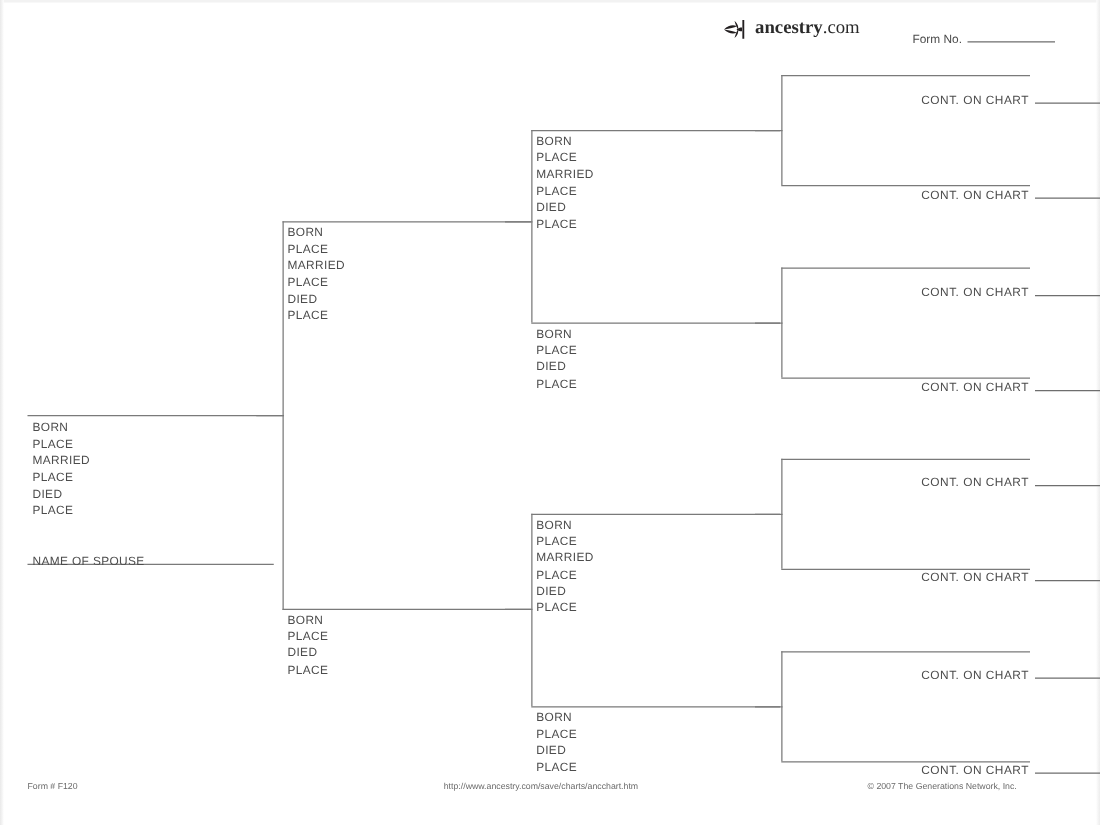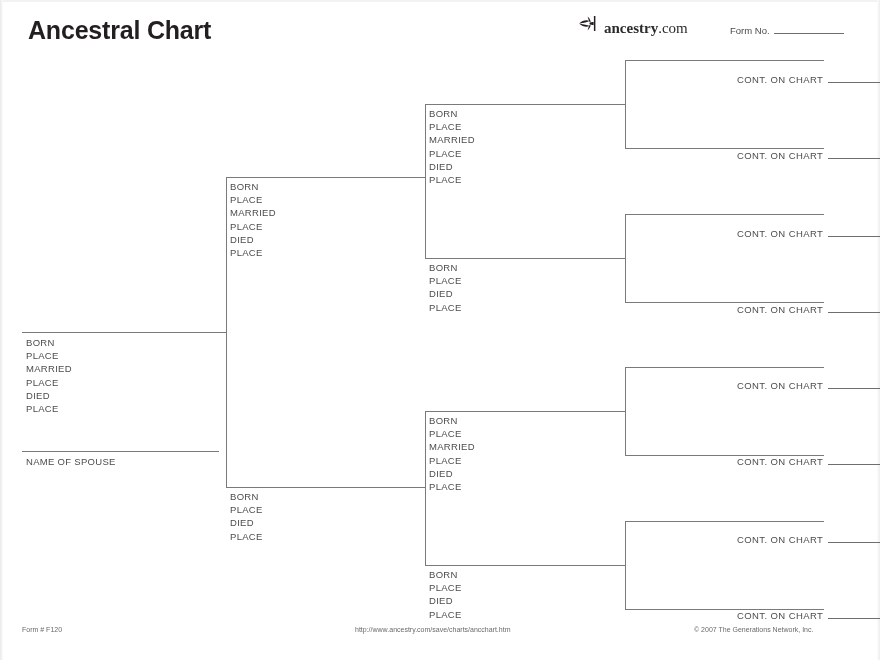--- a/index.html
+++ b/index.html
@@ -23,21 +23,21 @@
     background:#f2f2f2;}
 
   
   .title{
     position:absolute;left:28px;top:16px;
     font-size:25px;font-weight:bold;color:#231f20;
     letter-spacing:-0.2px;white-space:nowrap;
   }
   .brand{
     position:absolute;left:578px;top:15px;
-    display:flex;align-items:flex-end;gap:2px;
+    display:flex;align-items:flex-start;gap:2px;
     white-space:nowrap;
   }
   .brand-mark{display:block;}
   .brand-text{
     font-family:"Liberation Serif", serif;
     font-size:15px;color:#2b2b2b;line-height:1;
   }
   .brand-text b{font-weight:bold;}
   .brand-text span{font-weight:normal;}
 
@@ -97,21 +97,20 @@
 </style>
 </head>
 <body>
 
 <div class="page">
 
   <div class="edge-top"></div>
   <div class="edge-left"></div>
   <div class="edge-right"></div>
 
-  <div class="title">Ancestral Chart</div>
 
   <div class="brand">
     <span class="brand-mark">
       <svg width="24" height="17" viewBox="0 0 24 17" aria-hidden="true">
         <g fill="#231f20">
           <path d="M1.2 8.5 C4.6 5.2 8.4 4.6 11.6 5.9 C9.2 7.0 6.2 7.6 1.2 8.5 Z"></path>
           <path d="M1.2 8.5 C4.6 11.8 8.4 12.4 11.6 11.1 C9.2 10.0 6.2 9.4 1.2 8.5 Z"></path>
           <path d="M9.6 1.6 C12.2 4.0 13.0 6.4 12.4 8.5 C11.2 6.6 10.3 4.4 9.6 1.6 Z"></path>
           <path d="M9.6 15.4 C12.2 13.0 13.0 10.6 12.4 8.5 C11.2 10.4 10.3 12.6 9.6 15.4 Z"></path>
           <path d="M11.2 8.5 C13.0 7.2 14.6 6.8 15.6 7.0 L15.6 10.0 C14.6 10.2 13.0 9.8 11.2 8.5 Z"></path>
@@ -131,21 +130,21 @@
   <div class="hline" style="left:22px;top:332px;width:205px;"></div>
   <div class="fields" style="left:26px;top:336px;">
     <div>BORN</div>
     <div>PLACE</div>
     <div>MARRIED</div>
     <div>PLACE</div>
     <div>DIED</div>
     <div>PLACE</div>
   </div>
   <div class="hline" style="left:22px;top:451px;width:197px;"></div>
-  <div class="spouse" style="left:26px;top:456px;text-align:right;">NAME OF SPOUSE</div>
+  <div class="spouse" style="left:26px;top:444px;text-align:right;">NAME OF SPOUSE</div>
 
   <div class="hline" style="left:205px;top:332px;width:22px;"></div>
   <div class="vline" style="left:226px;top:177px;height:311px;"></div>
 
   <div class="hline" style="left:226px;top:177px;width:199px;"></div>
   <div class="fields" style="left:230px;top:180px;">
     <div>BORN</div>
     <div>PLACE</div>
     <div>MARRIED</div>
     <div>PLACE</div>

